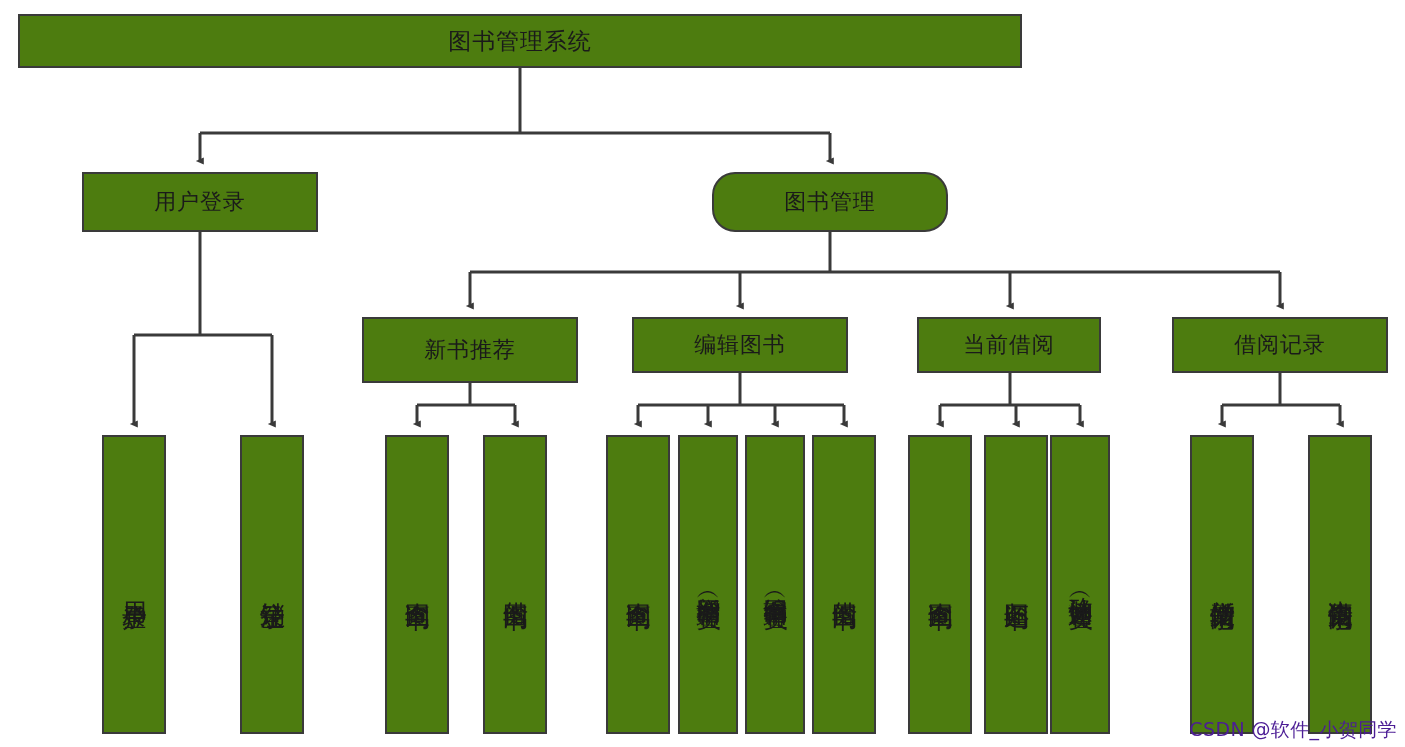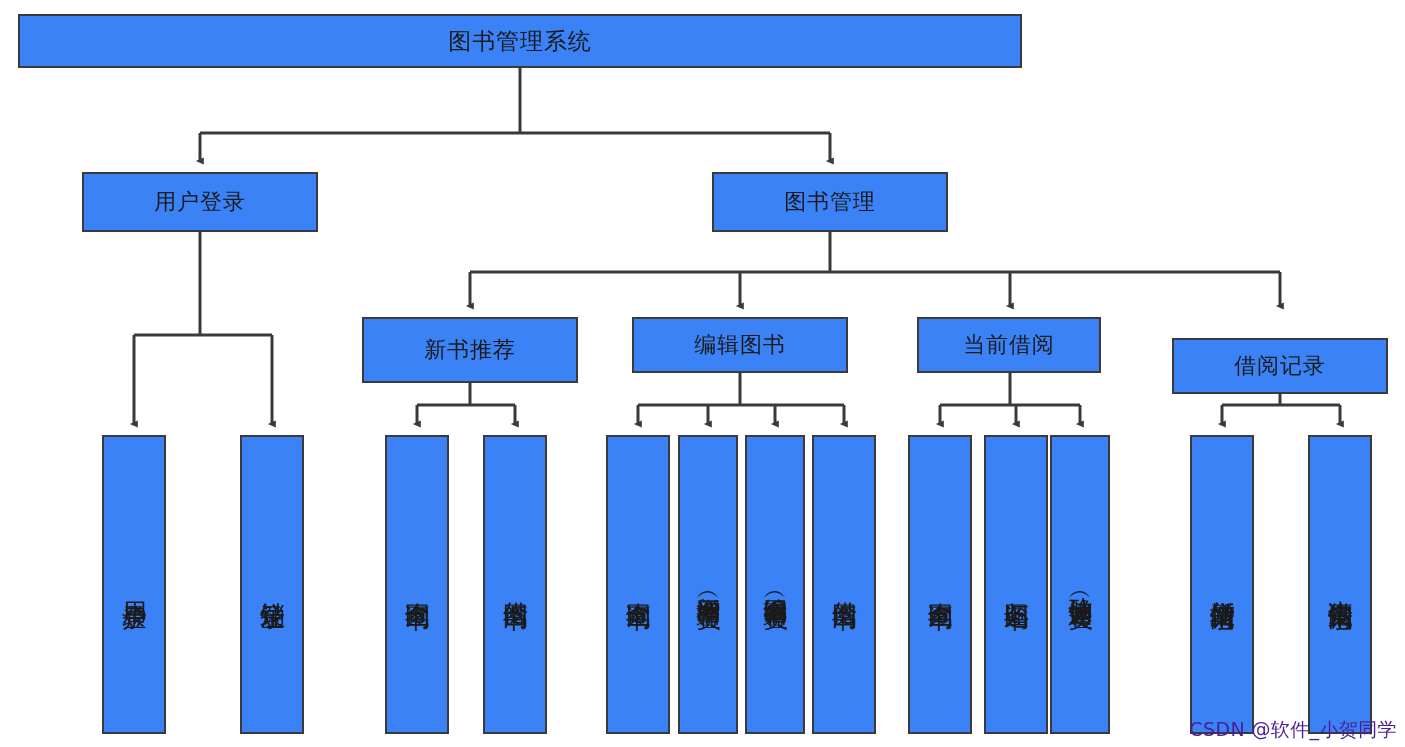--- a/index.html
+++ b/index.html
@@ -23,21 +23,21 @@
     position: absolute;
     left: 0;
     top: 0;
     width: 1405px;
     height: 747px;
     pointer-events: none;
   }
   .node {
     position: absolute;
     box-sizing: border-box;
-    background: #3b82f6;
+    background: #4d7c0f;
     border: 2.5px solid #3a3a3a;
     display: flex;
     align-items: center;
     justify-content: center;
     color: #1a1a1a;
   }
   .node .label {
     display: block;
     text-align: center;
     letter-spacing: 0.04em;
@@ -128,34 +128,34 @@
       </g>
   </svg>
 
   <div class="node horiz" id="node-root" style="left: 18px; top: 14px; width: 1004px; height: 54px;">
     <span class="label">图书管理系统</span>
   </div>
 
   <div class="node horiz" id="node-user-login" style="left: 82px; top: 172px; width: 236px; height: 60px;">
     <span class="label">用户登录</span>
   </div>
-  <div class="node horiz" id="node-book-manage" style="left: 712px; top: 172px; width: 236px; height: 60px;">
+  <div class="node horiz" id="node-book-manage" style="left: 712px; top: 172px; width: 236px; height: 60px; border-radius: 23px;">
     <span class="label">图书管理</span>
   </div>
 
   <div class="node horiz" id="node-new-book-rec" style="left: 362px; top: 317px; width: 216px; height: 66px;">
     <span class="label">新书推荐</span>
   </div>
   <div class="node horiz" id="node-book-borrow" style="left: 632px; top: 317px; width: 216px; height: 56px;">
     <span class="label">编辑图书</span>
   </div>
   <div class="node horiz" id="node-current-borrow" style="left: 917px; top: 317px; width: 184px; height: 56px; align-items: center;">
     <span class="label">当前借阅</span>
   </div>
-  <div class="node horiz" id="node-borrow-record" style="left: 1172px; top: 317px; width: 216px; height: 56px; margin-top: 21px;">
+  <div class="node horiz" id="node-borrow-record" style="left: 1172px; top: 317px; width: 216px; height: 56px;">
     <span class="label">借阅记录</span>
   </div>
 
   <div class="node vert" id="node-leaf-user-login" style="left: 102px; top: 435px; width: 64px; height: 299px;">
     <span class="label">用户登录</span>
   </div>
   <div class="node vert" id="node-leaf-logout" style="left: 240px; top: 435px; width: 64px; height: 299px;">
     <span class="label">注销登录</span>
   </div>
   <div class="node vert" id="node-leaf-query-book-rec" style="left: 385px; top: 435px; width: 64px; height: 299px;">

